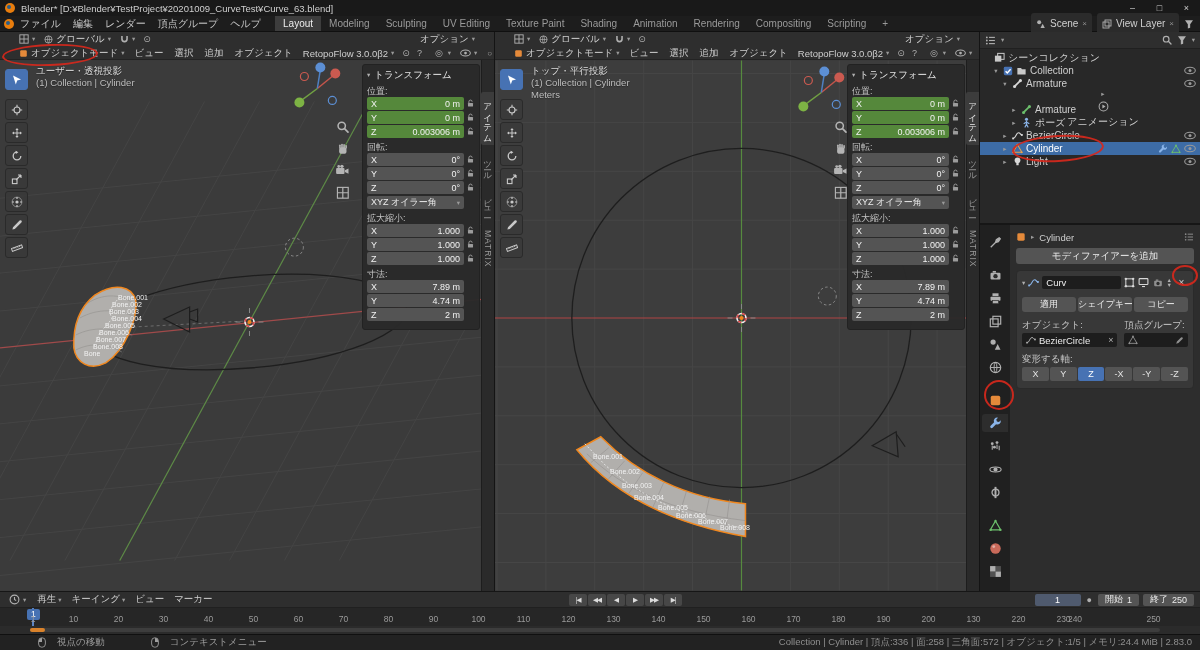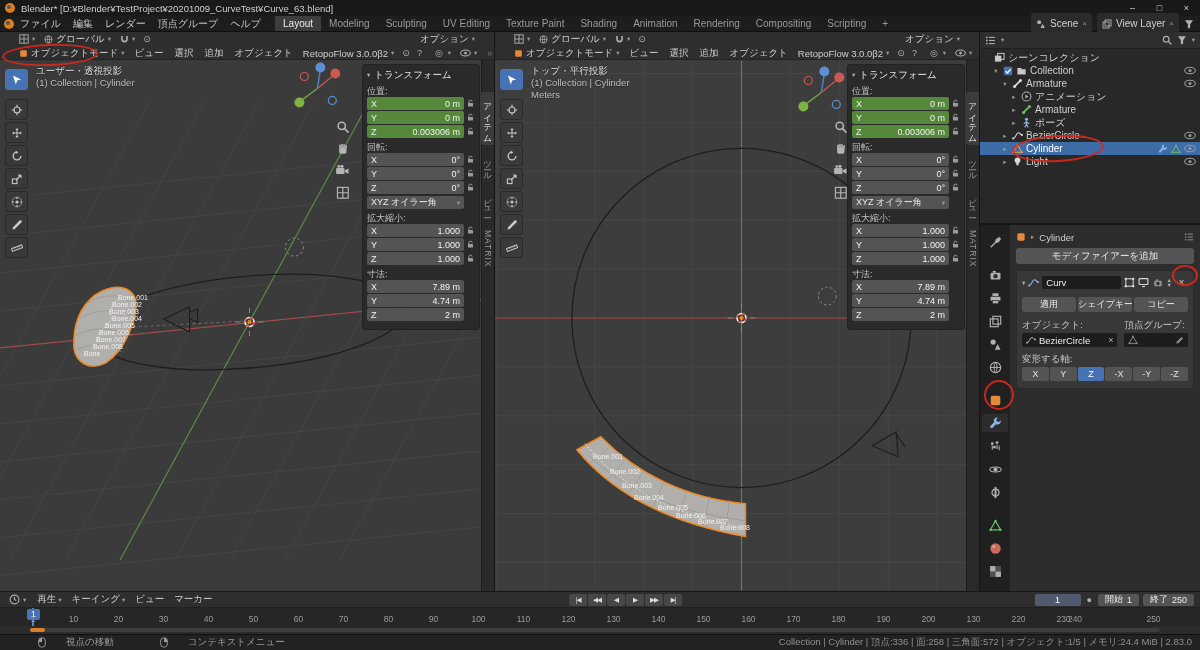--- a/index.html
+++ b/index.html
@@ -109,21 +109,21 @@
   .tl-ruler { position:relative; height:18px; background:#262626; overflow:hidden; }
   .tick { position:absolute; bottom:2px; transform:translateX(-50%); font-size:8.5px; color:#9a9a9a; }
   .playhead { position:absolute; left:32px; top:0; bottom:0; width:2px; background:#5a83c4; }
   .phbadge { position:absolute; left:27px; top:1px; background:#4772b3; color:#fff; font-size:8.5px; line-height:11px; padding:0 4px; border-radius:2px; }
   .tl-strip { position:relative; height:8px; background:#2b2b2b; }
   .tl-scroll { position:absolute; left:30px; right:40px; top:2px; height:4px; background:#3d3d3d; border-radius:2px; }
   .tl-orange { position:absolute; left:30px; top:2px; width:15px; height:4px; background:#d9822b; border-radius:2px; }
 
   
   .statusbar { height:16px; background:#222; border-top:1px solid #101010; display:flex; align-items:center; gap:16px; padding:0 8px; font-size:9.5px; color:#9e9e9e; }
-  .sb-item { display:flex; align-items:center; gap:20px;padding-left:30px; }
+  .sb-item { display:flex; align-items:center; gap:11px;padding-left:30px; }
   .sb-right { margin-left:auto; color:#8f8f8f; }
 
   
   .ann { position:absolute; border:2.5px solid rgba(214,40,28,.92); border-radius:50%; pointer-events:none; z-index:40; }
 </style>
 </head>
 <body>
 
 <svg style="position:absolute;width:0;height:0" aria-hidden="true">
     <defs>
@@ -997,21 +997,21 @@
               <span class="arr">▾</span>
               <svg class="ic" style="width: 11px; height: 11px; color: rgb(216, 216, 216);">
                 <use href="#i-bone"></use>
               </svg>
               <span class="lbl">Armature</span>
               <span class="spacer"></span>
               <svg class="ic" style="width: 12px; height: 9px; color: rgb(154, 154, 154);">
                 <use href="#i-eye"></use>
               </svg>
             </div>
-            <div class="orow" style="padding-left: 30px;">
+            <div class="orow" style="padding-left: 30px; flex-direction: column;">
               <span class="arr">▸</span>
               <svg class="ic" style="width: 11px; height: 11px; color: rgb(176, 176, 176);">
                 <use href="#i-anim"></use>
               </svg>
               <span class="lbl">アニメーション</span>
               <span class="spacer"></span>
             </div>
             <div class="orow" style="padding-left: 30px;">
               <span class="arr">▸</span>
               <svg class="ic" style="width: 11px; height: 11px; color: rgb(108, 191, 108);">

